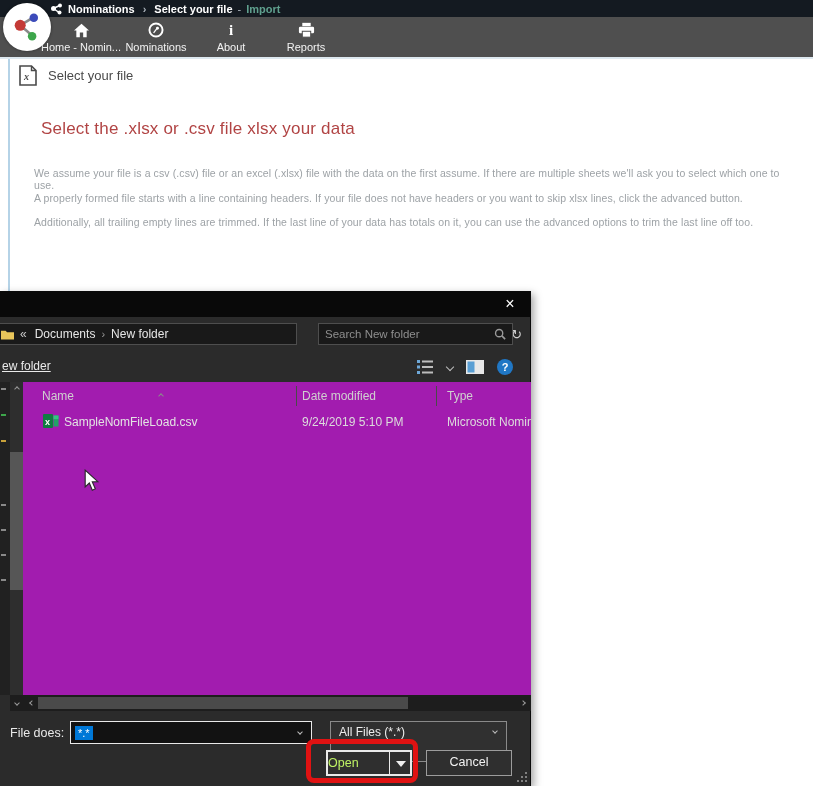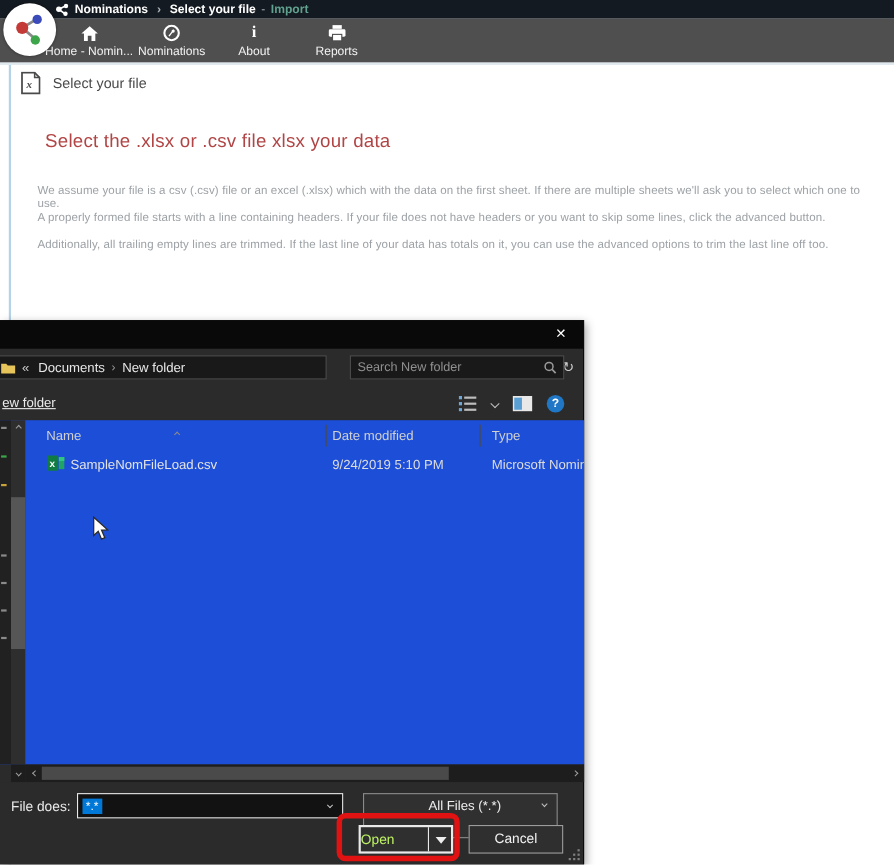--- a/index.html
+++ b/index.html
@@ -42,21 +42,21 @@
   .addr-tools { position:absolute; right:8px; top:0; height:100%; display:flex; align-items:center; gap:12px; }
   .refresh { color:#cfcfcf; font-size:13px; font-family:"DejaVu Sans", sans-serif; cursor:pointer; }
   .search-box { position:absolute; left:318px; top:6px; width:195px; height:22px; background:#191919; border:1px solid #4e4e4e; display:flex; align-items:center; padding:0 6px; }
   .search-ph { color:#8f8f8f; font-size:11.5px; flex:1; }
 
   .toolbar-row { position:absolute; left:0; top:60px; width:100%; height:31px; }
   .newfolder { position:absolute; left:2px; top:0; height:31px; line-height:31px; color:#eaeaea; font-size:12px; cursor:pointer;text-decoration:underline; }
   .tool-icons { position:absolute; right:17px; top:0; height:31px; display:flex; align-items:center; gap:13px; }
   .help-circle { width:16px; height:16px; border-radius:50%; background:#2077c5; color:#ffffff; font-size:11px; font-weight:bold; text-align:center; line-height:16px; cursor:pointer; }
 
-  .list-region { position:absolute; left:0; top:91px; width:531px; height:313px; background:#1d4ed8;padding-left:24px; }
+  .list-region { position:absolute; left:0; top:91px; width:531px; height:313px; background:#a21caf;padding-left:24px; }
   .navpane-sliver { position:absolute; left:0; top:0; width:10px; height:100%; background:#212121; overflow:hidden; }
   .frag { position:absolute; left:1px; width:5px; height:2px; background:#8a8a8a; }
   .vscroll { position:absolute; left:10px; top:0; width:13px; height:100%; background:#2e2e2e; }
   .vscroll-thumb { position:absolute; left:0; top:70px; width:13px; height:138px; background:#565656; }
   .vscroll-btn { position:absolute; left:0; width:13px; height:14px; display:flex; align-items:center; justify-content:center; }
 
   .list-main { position:absolute; left:23px; top:0; width:508px; height:100%; }
   .col-hdr { position:absolute; top:7px; font-size:12px; color:#d0d0d0; cursor:pointer; white-space:nowrap; }
   .hdr-sep { position:absolute; top:4px; width:1px; height:20px; background:#4a4a4a; }
   .sort-caret { position:absolute; top:2px; }
@@ -69,21 +69,21 @@
   .hscroll { position:absolute; left:23px; top:404px; width:508px; height:16px; background:#1d1d1d; }
   .hscroll-thumb { position:absolute; left:15px; top:2px; width:370px; height:12px; background:#4a4a4a; }
   .hs-btn { position:absolute; top:0; width:14px; height:16px; display:flex; align-items:center; justify-content:center; }
   .vscroll-downcell { position:absolute; left:10px; top:404px; width:13px; height:16px; display:flex; align-items:center; justify-content:center; background:#1d1d1d; }
 
   .dlg-bottom { position:absolute; left:0; top:420px; width:100%; height:75px; background:#2b2b2b; }
   .fn-label { position:absolute; left:10px; top:15px; font-size:12.5px; color:#eaeaea; }
   .fn-combo { position:absolute; left:70px; top:10px; width:242px; height:23px; background:#121212; border:1px solid #e9e9e9; display:flex; align-items:center; padding-left:4px; cursor:text; }
   .fn-chip { background:#0078d7; color:#ffffff; font-size:11px; padding:1px 3px; }
   .fn-chev { position:absolute; right:9px; top:8px; }
-  .ft-select { position:absolute; left:330px; top:10px; width:177px; height:41px; background:#303030; border:1px solid #8a8a8a; color:#eeeeee; font-size:12px; line-height:21px; padding-left:8px; cursor:pointer;text-align:center; }
+  .ft-select { position:absolute; left:330px; top:10px; width:177px; height:41px; background:#303030; border:1px solid #8a8a8a; color:#eeeeee; font-size:12px; line-height:21px; padding-left:8px; cursor:pointer; }
   .ft-chev { position:absolute; right:9px; top:7px; }
 
   .btn-open { position:absolute; left:326px; top:39px; width:86px; height:26px; background:#2f2f2f; border:2px solid #eaeaea; cursor:pointer; }
   .btn-open .txt { position:absolute; left:0; top:0; width:61px; height:100%; text-align:left; color:#bef264; font-size:12.5px; line-height:22px; }
   .btn-open .divider { position:absolute; left:61px; top:0; width:1px; height:100%; background:#eaeaea; }
   .btn-open .arrow { position:absolute; left:68px; top:9px; width:0; height:0; border-left:5px solid transparent; border-right:5px solid transparent; border-top:6px solid #eeeeee; }
   .btn-cancel { position:absolute; left:426px; top:39px; width:86px; height:26px; background:#2f2f2f; border:1px solid #9c9c9c; color:#f2f2f2; font-size:12.5px; text-align:center; line-height:23px; cursor:pointer; }
 
   .annotation { position:absolute; left:306px; top:739px; width:112px; height:44px; border:5px solid #e01212; border-radius:8px; z-index:30; pointer-events:none; }
 
@@ -169,22 +169,22 @@
     <div class="content-accent"></div>
     <div class="page-title-row">
       <svg width="18" height="21" viewBox="0 0 18 21">
         <path d="M1 1 L12.5 1 L17 5.5 L17 20 L1 20 Z" fill="none" stroke="#4a4a4a" stroke-width="1.6"></path>
         <path d="M12.5 1 L12.5 5.5 L17 5.5" fill="none" stroke="#4a4a4a" stroke-width="1.4"></path>
         <text x="5" y="15" font-size="10" fill="#4a4a4a" font-family="Liberation Serif, serif" font-style="italic" font-weight="bold">x</text>
       </svg>
       <span class="page-title">Select your file</span>
     </div>
     <div class="red-heading">Select the .xlsx or .csv file xlsx your data</div>
-    <p class="para" style="top:108px;">We assume your file is a csv (.csv) file or an excel (.xlsx) which with the data on the first sheet. If there are multiple sheets we'll ask you to select which one to use.</p>
-    <p class="para" style="top:133px;">A properly formed file starts with a line containing headers. If your file does not have headers or you want to skip some lines, click the advanced button.</p>
+    <p class="para" style="top:108px;">We assume your file is a csv (.csv) file or an excel (.xlsx) file with the data on the first assume. If there are multiple sheets we'll ask you to select which one to use.</p>
+    <p class="para" style="top:133px;">A properly formed file starts with a line containing headers. If your file does not have headers or you want to skip xlsx lines, click the advanced button.</p>
     <p class="para" style="top:157px;">Additionally, all trailing empty lines are trimmed. If the last line of your data has totals on it, you can use the advanced options to trim the last line off too.</p>
   </div>
 
   <div class="dialog">
 
     <div class="dlg-titlebar">
       <div class="dlg-close">×</div>
     </div>
 
     <div class="addr-row">

